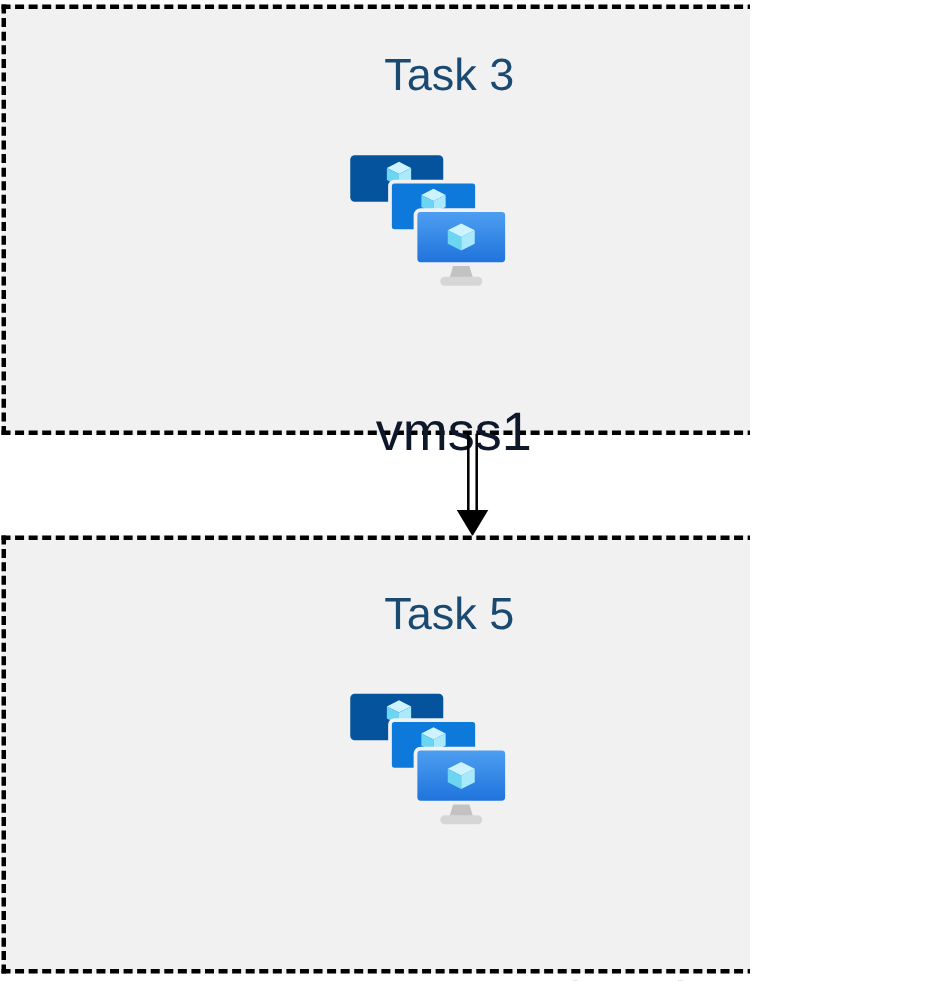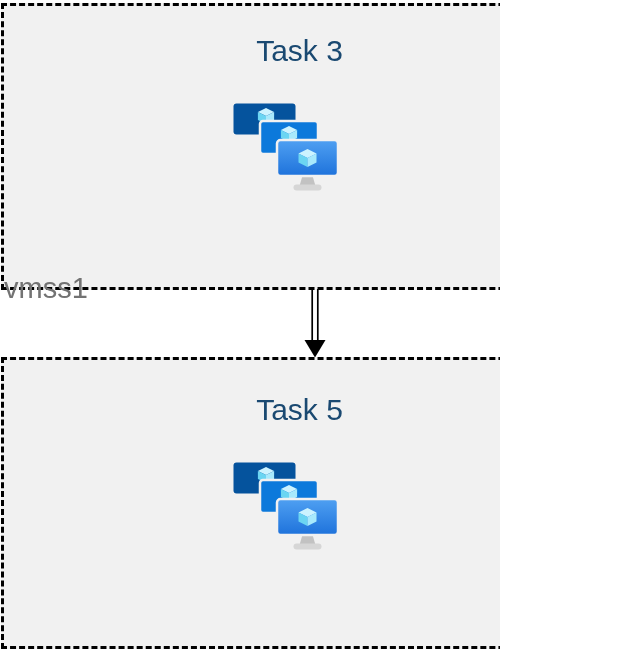--- a/index.html
+++ b/index.html
@@ -46,24 +46,24 @@
     width: 106px;
     height: 88px;
   }
   #box-task3 .vmss-icon { top: 97px; }
   #box-task4 .vmss-icon { top: 102px; }
 
   .task-caption {
     position: absolute;
     left: 0;
     right: 18px;
-    text-align: left;
-    font-size: 29px;
+    text-align: center;
+    font-size: 36px;
     line-height: 36px;
-    color: #737373;
+    color: #0f172a;
     white-space: pre;
   }
   #box-task3 .task-caption { top: 192px; }
   #box-task4 .task-caption { top: 218px; }
 
   .connector {
     position: absolute;
     left: 300px;
     top: 289px;
     width: 30px;

